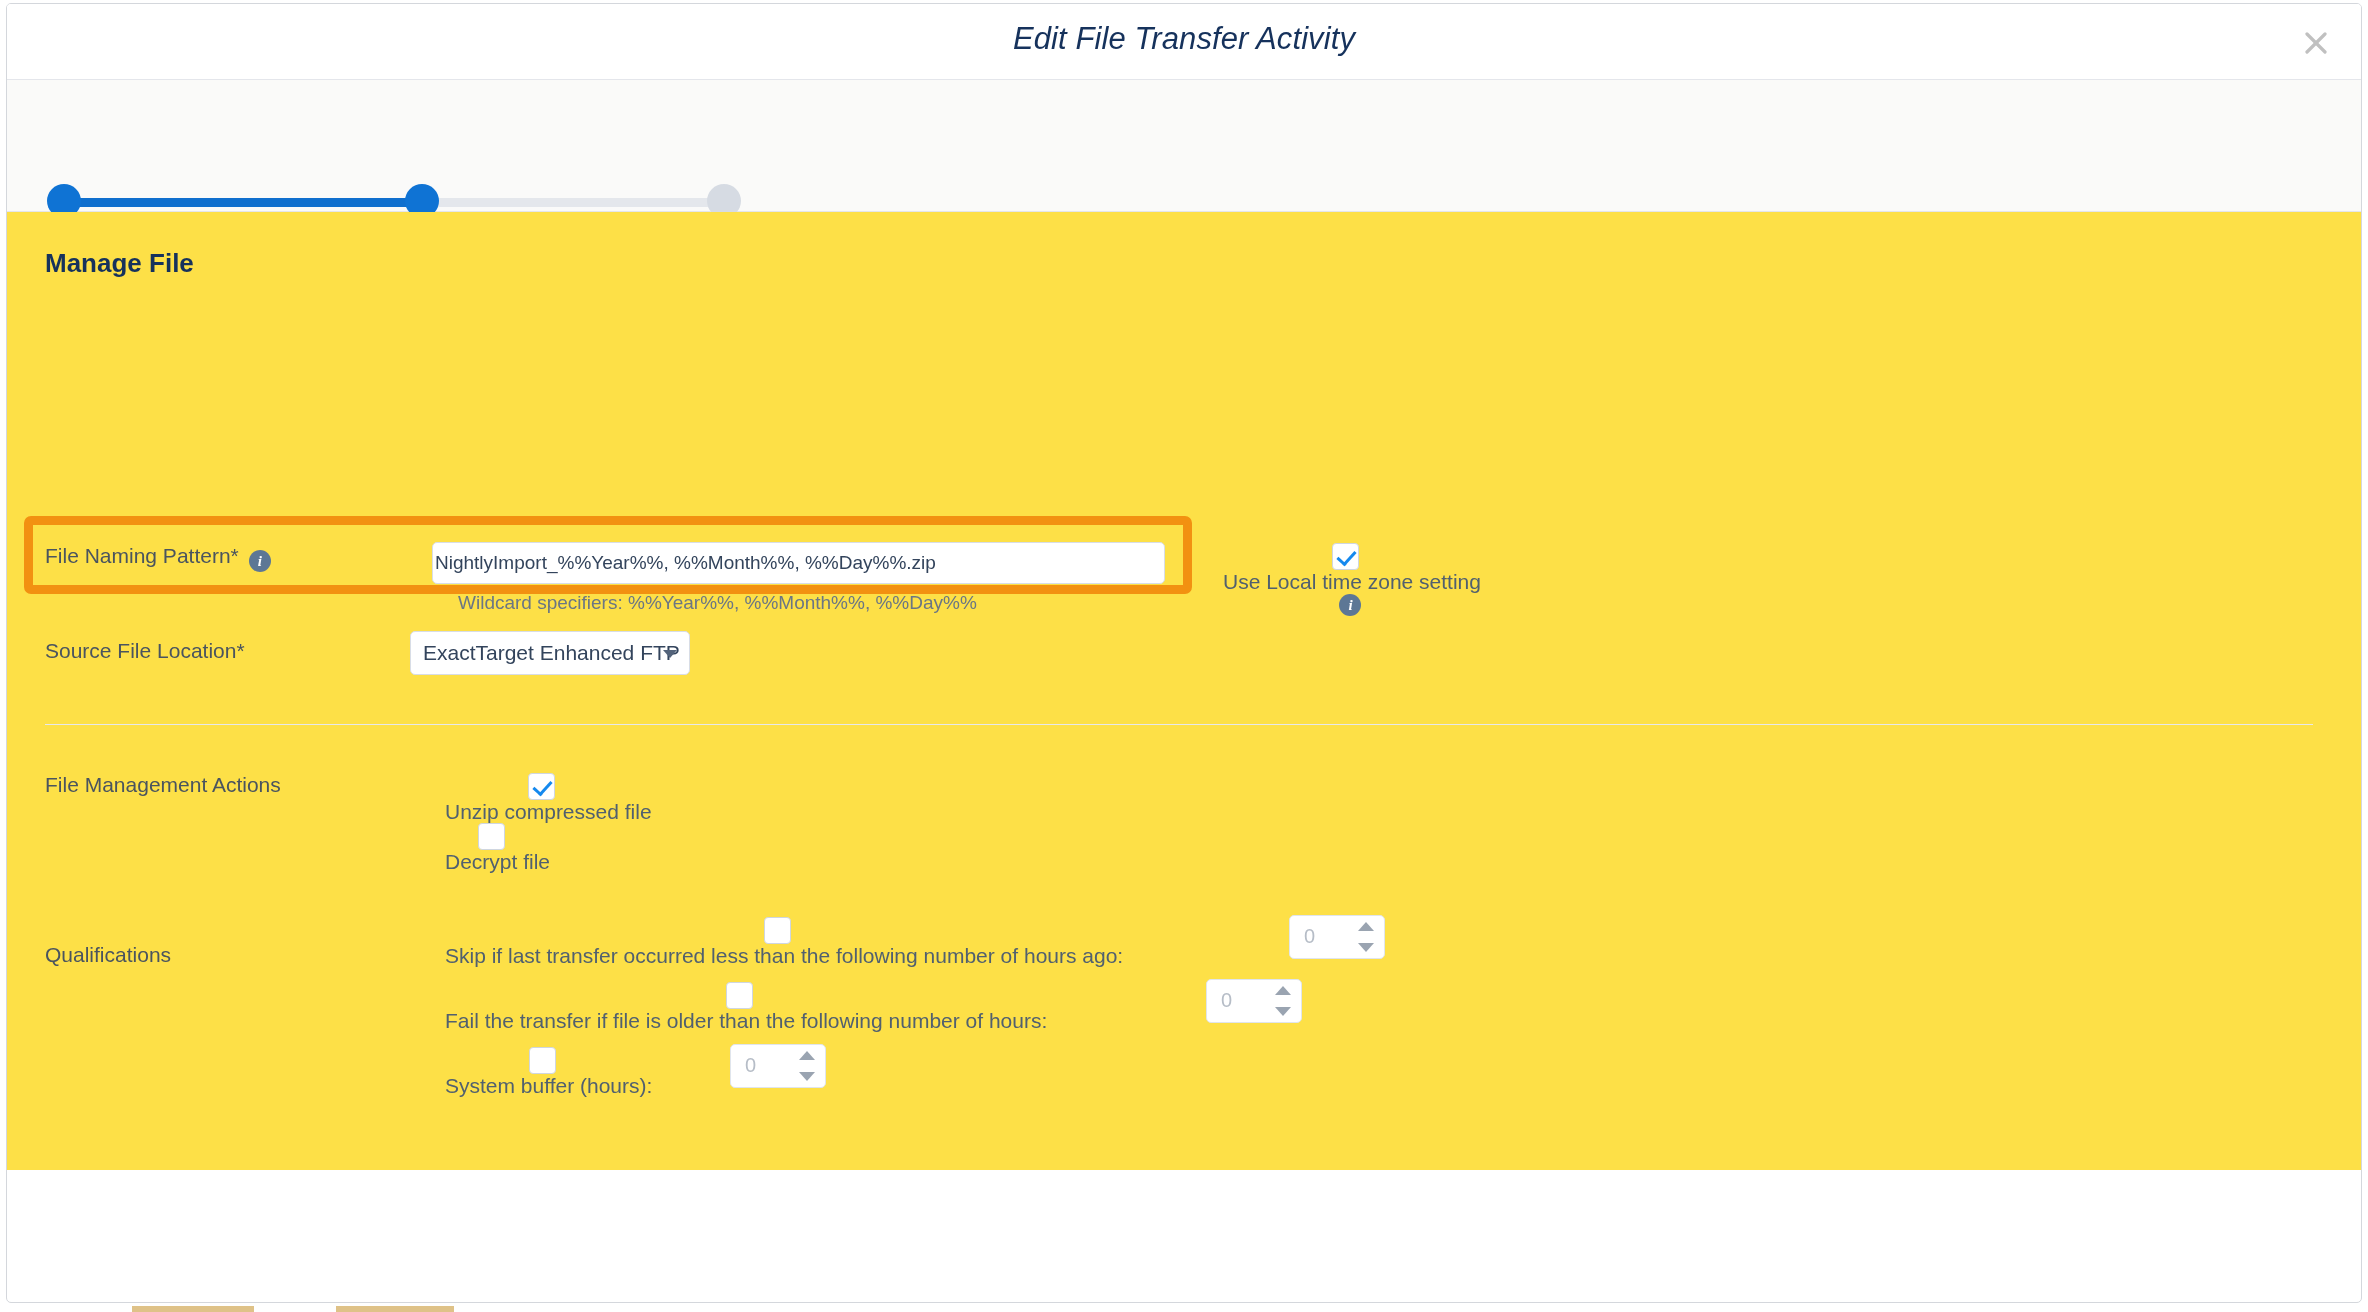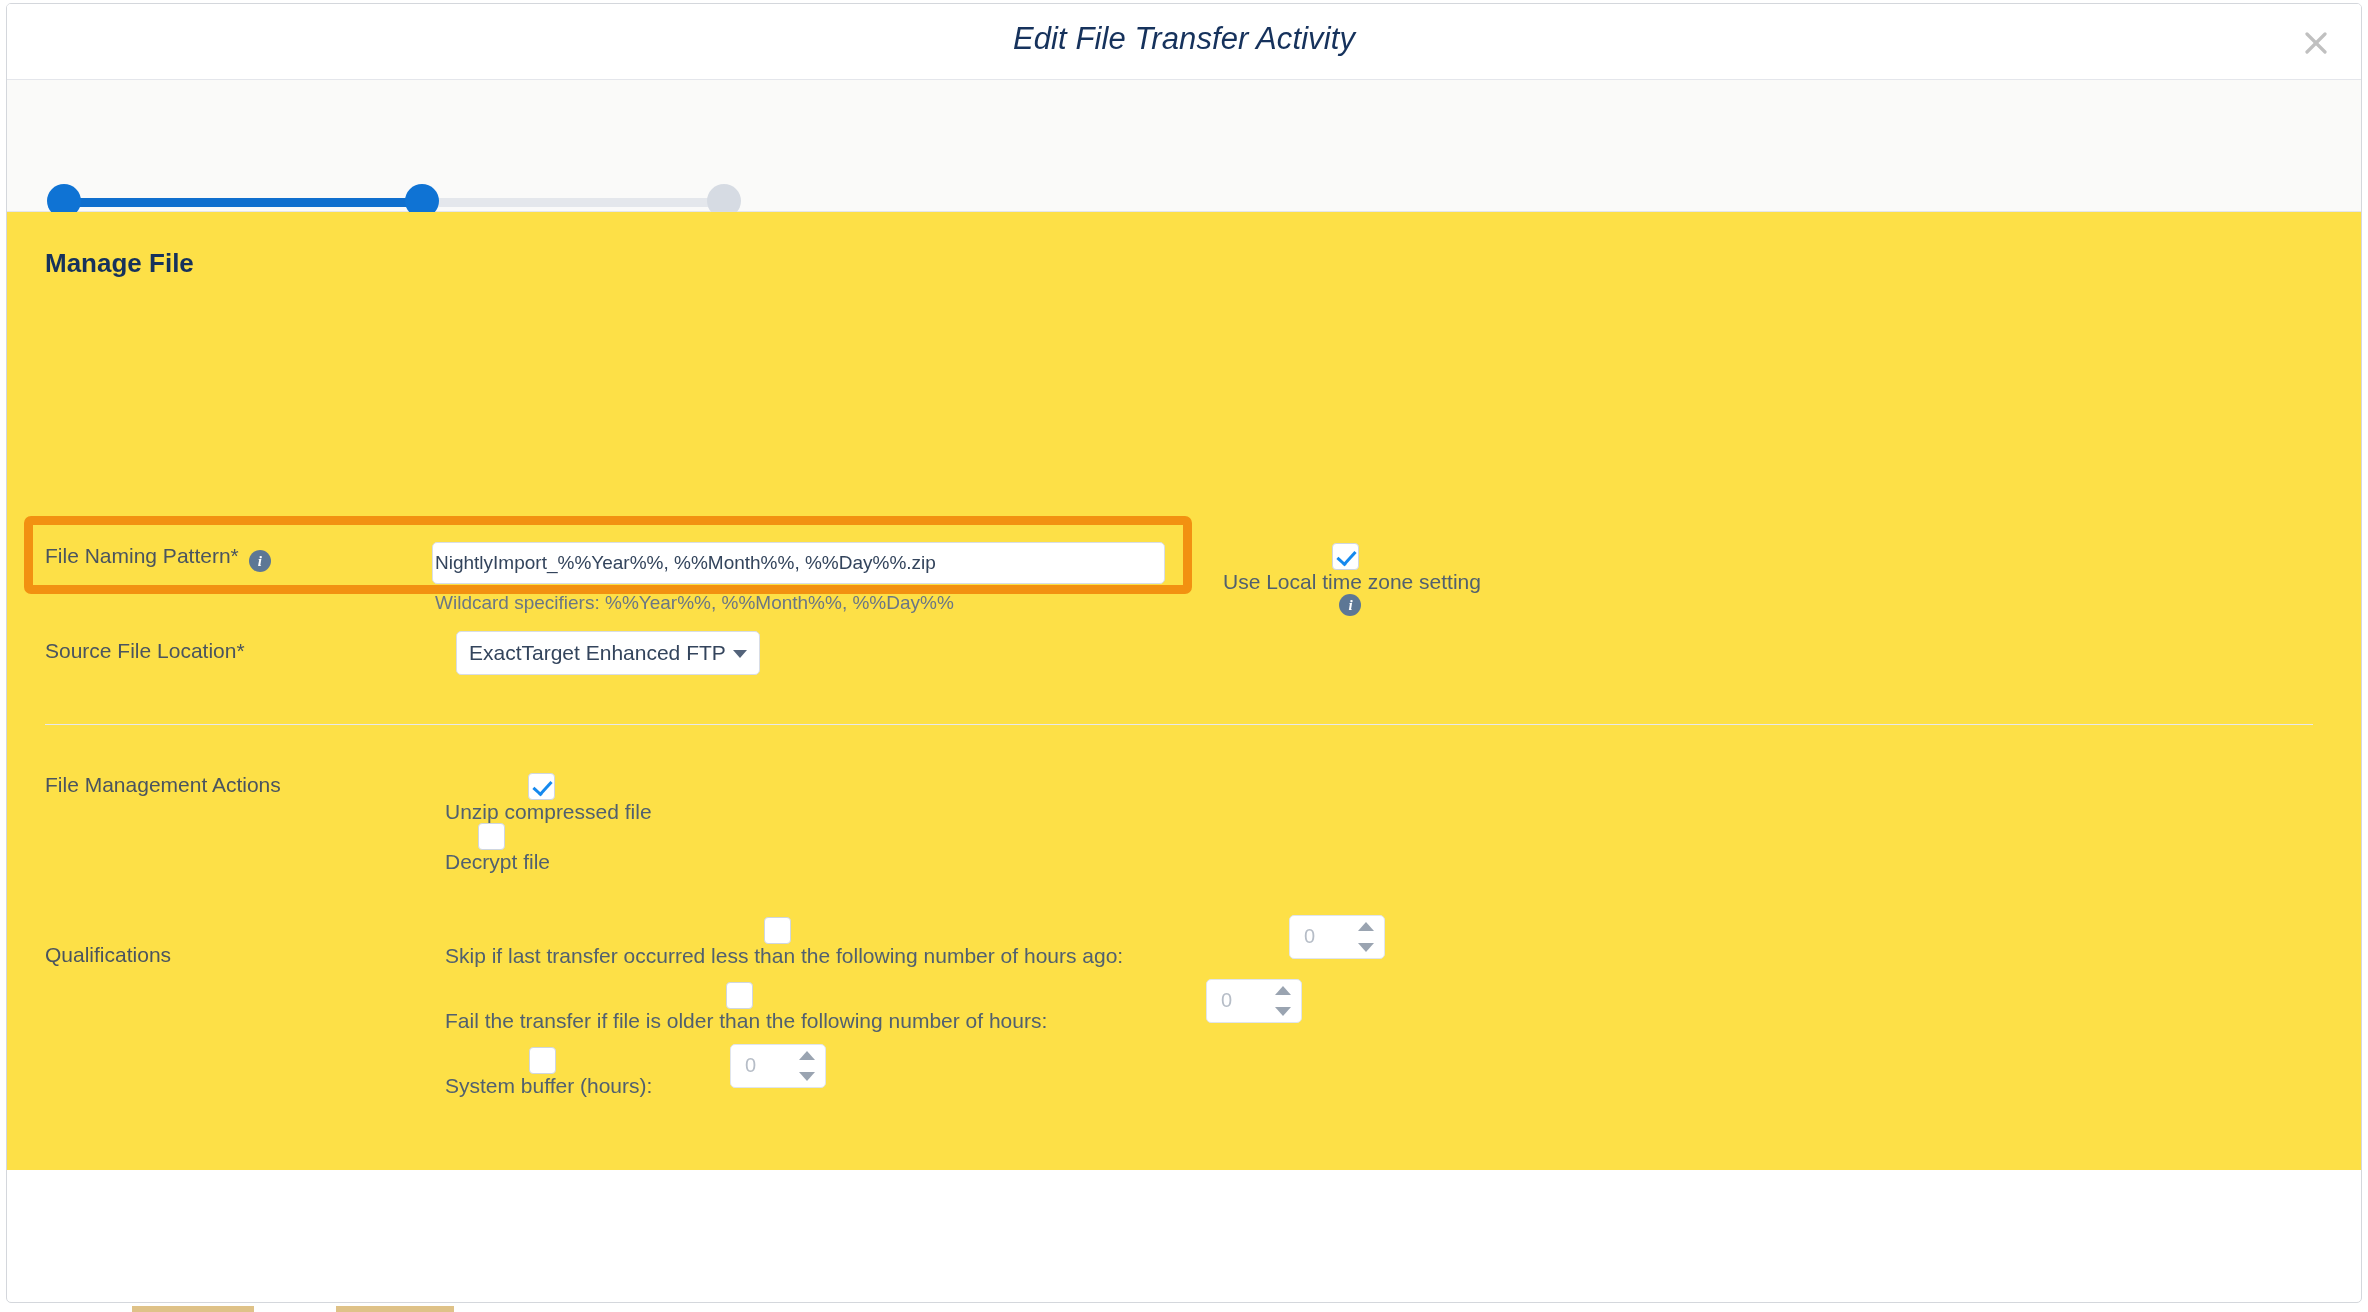--- a/index.html
+++ b/index.html
@@ -384,34 +384,34 @@
 
     <div class="modal-body">
 
       <div class="section-title">Manage File</div>
 
       <div class="form-row" style="top:0;">
         <div class="row-label" style="top:332px;">
           <span>File Naming Pattern*</span><span class="info-badge">i</span>
         </div>
         <input class="text-input" type="text" style="left: 425px; top: 330px; width: 733px; z-index: 12;" value="NightlyImport_%%Year%%, %%Month%%, %%Day%%.zip">
-        <div class="hint-text" style="left:428px; top:380px;">Wildcard specifiers: %%Year%%, %%Month%%, %%Day%%</div>
+        <div class="hint-text" style="left:451px; top:380px;">Wildcard specifiers: %%Year%%, %%Month%%, %%Day%%</div>
       </div>
 
       <div class="cb-wrap" style="left:1203px; top:331px;">
         <div class="cb-box checked"></div>
         <span class="cb-label">Use Local time zone setting</span>
         <span class="info-badge">i</span>
       </div>
 
       <div class="annot-box"></div>
 
       <div class="form-row" style="top:0;">
         <div class="row-label" style="top:427px;">Source File Location*</div>
-        <div class="select-box" style="left:449px; top:419px; width:304px;">
+        <div class="select-box" style="left:403px; top:419px; width:280px;">
           <span>ExactTarget Enhanced FTP</span>
           <span class="select-caret"></span>
         </div>
       </div>
 
       <div class="divider" style="top:512px;"></div>
 
       <div class="form-row" style="top:0;">
         <div class="row-label" style="top:561px;">File Management Actions</div>
 

